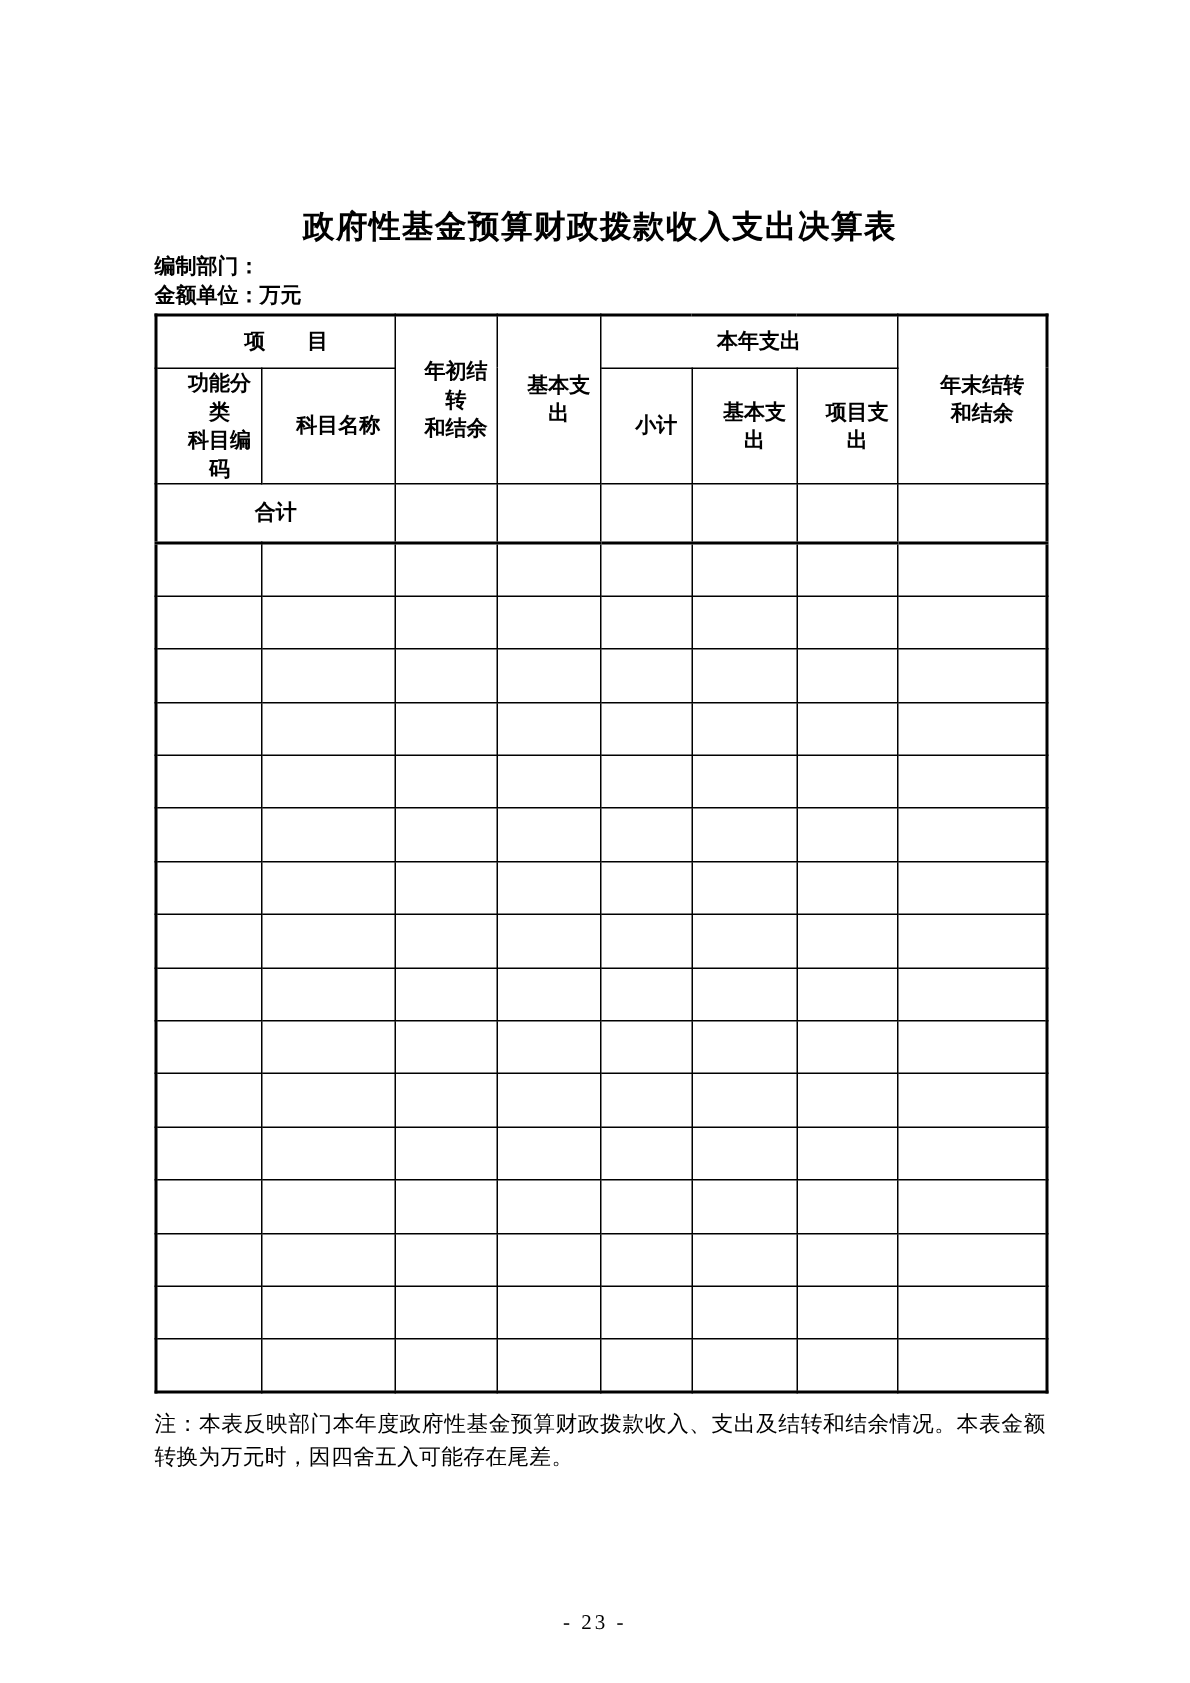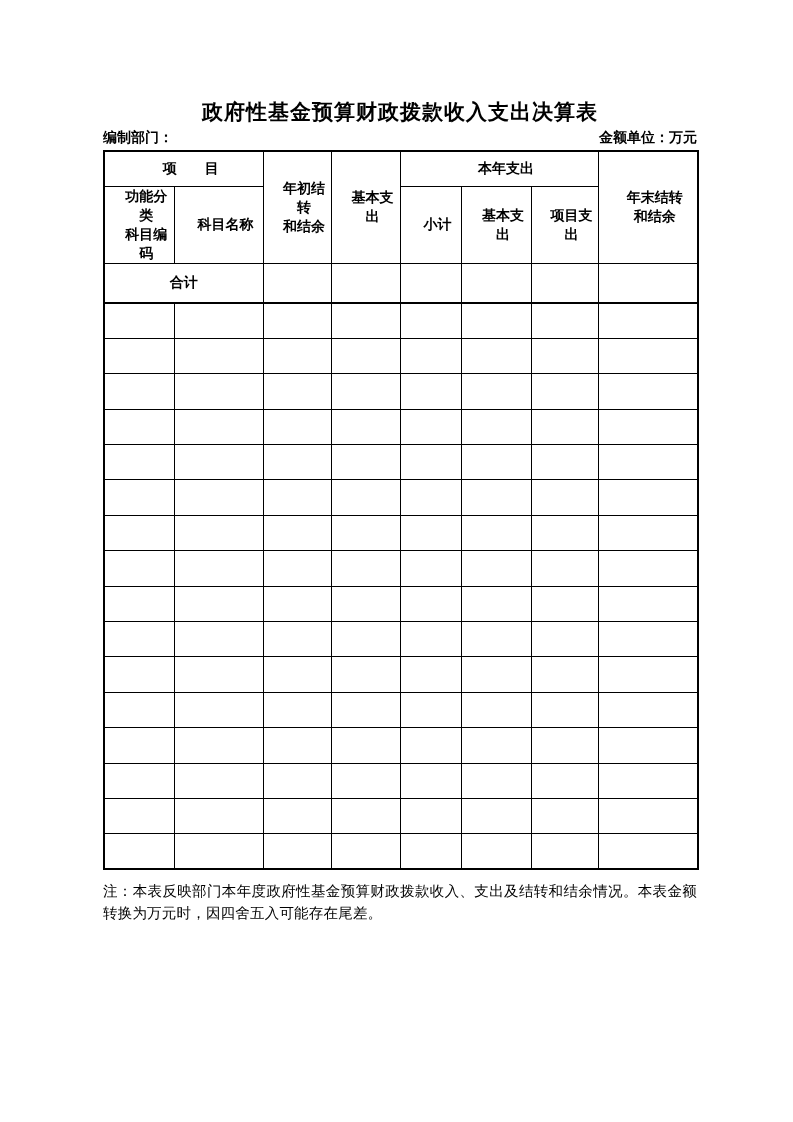--- a/index.html
+++ b/index.html
@@ -4,21 +4,21 @@
 <style>
   * { margin:0; padding:0; box-sizing:border-box; }
   html,body { background:#ffffff; }
   body {
     width:793px; height:1122px;
     font-family:"Liberation Sans", sans-serif;
     color:#000;
     position:relative;
     overflow:hidden;
   }
-  .page { position:absolute; inset:0; background:#fff; }
+  .page { position:absolute; inset:0; background:#fff;margin-top:40px; }
   .content { position:absolute; left:103px; top:0; width:594px; }
 
   .title {
     margin-top:97px;
     text-align:center;
     font-size:21px;
     line-height:30px;
     font-weight:bold;
     letter-spacing:1px;
     white-space:nowrap;
@@ -30,20 +30,21 @@
     line-height:18px;
     font-weight:bold;
   }
   .meta-row {
     margin-top:1px;
     display:flex;
     justify-content:space-between;
     font-size:14px;
     line-height:19px;
     font-weight:bold;
+    flex-direction:column;
   }
 
   table {
     margin-top:3px;
     border-collapse:collapse;
     table-layout:fixed;
     width:594px;
     border:2px solid #000;
   }
   th, td {
@@ -301,13 +302,14 @@
             <td></td>
             <td></td>
             <td></td>
           </tr>
         </tbody>
     </table>
 
     <p class="note">注：本表反映部门本年度政府性基金预算财政拨款收入、支出及结转和结余情况。本表金额转换为万元时，因四舍五入可能存在尾差。</p>
   </div>
 
+  <div class="page-number">- 23 -</div>
 </div>
 
 </body></html>

